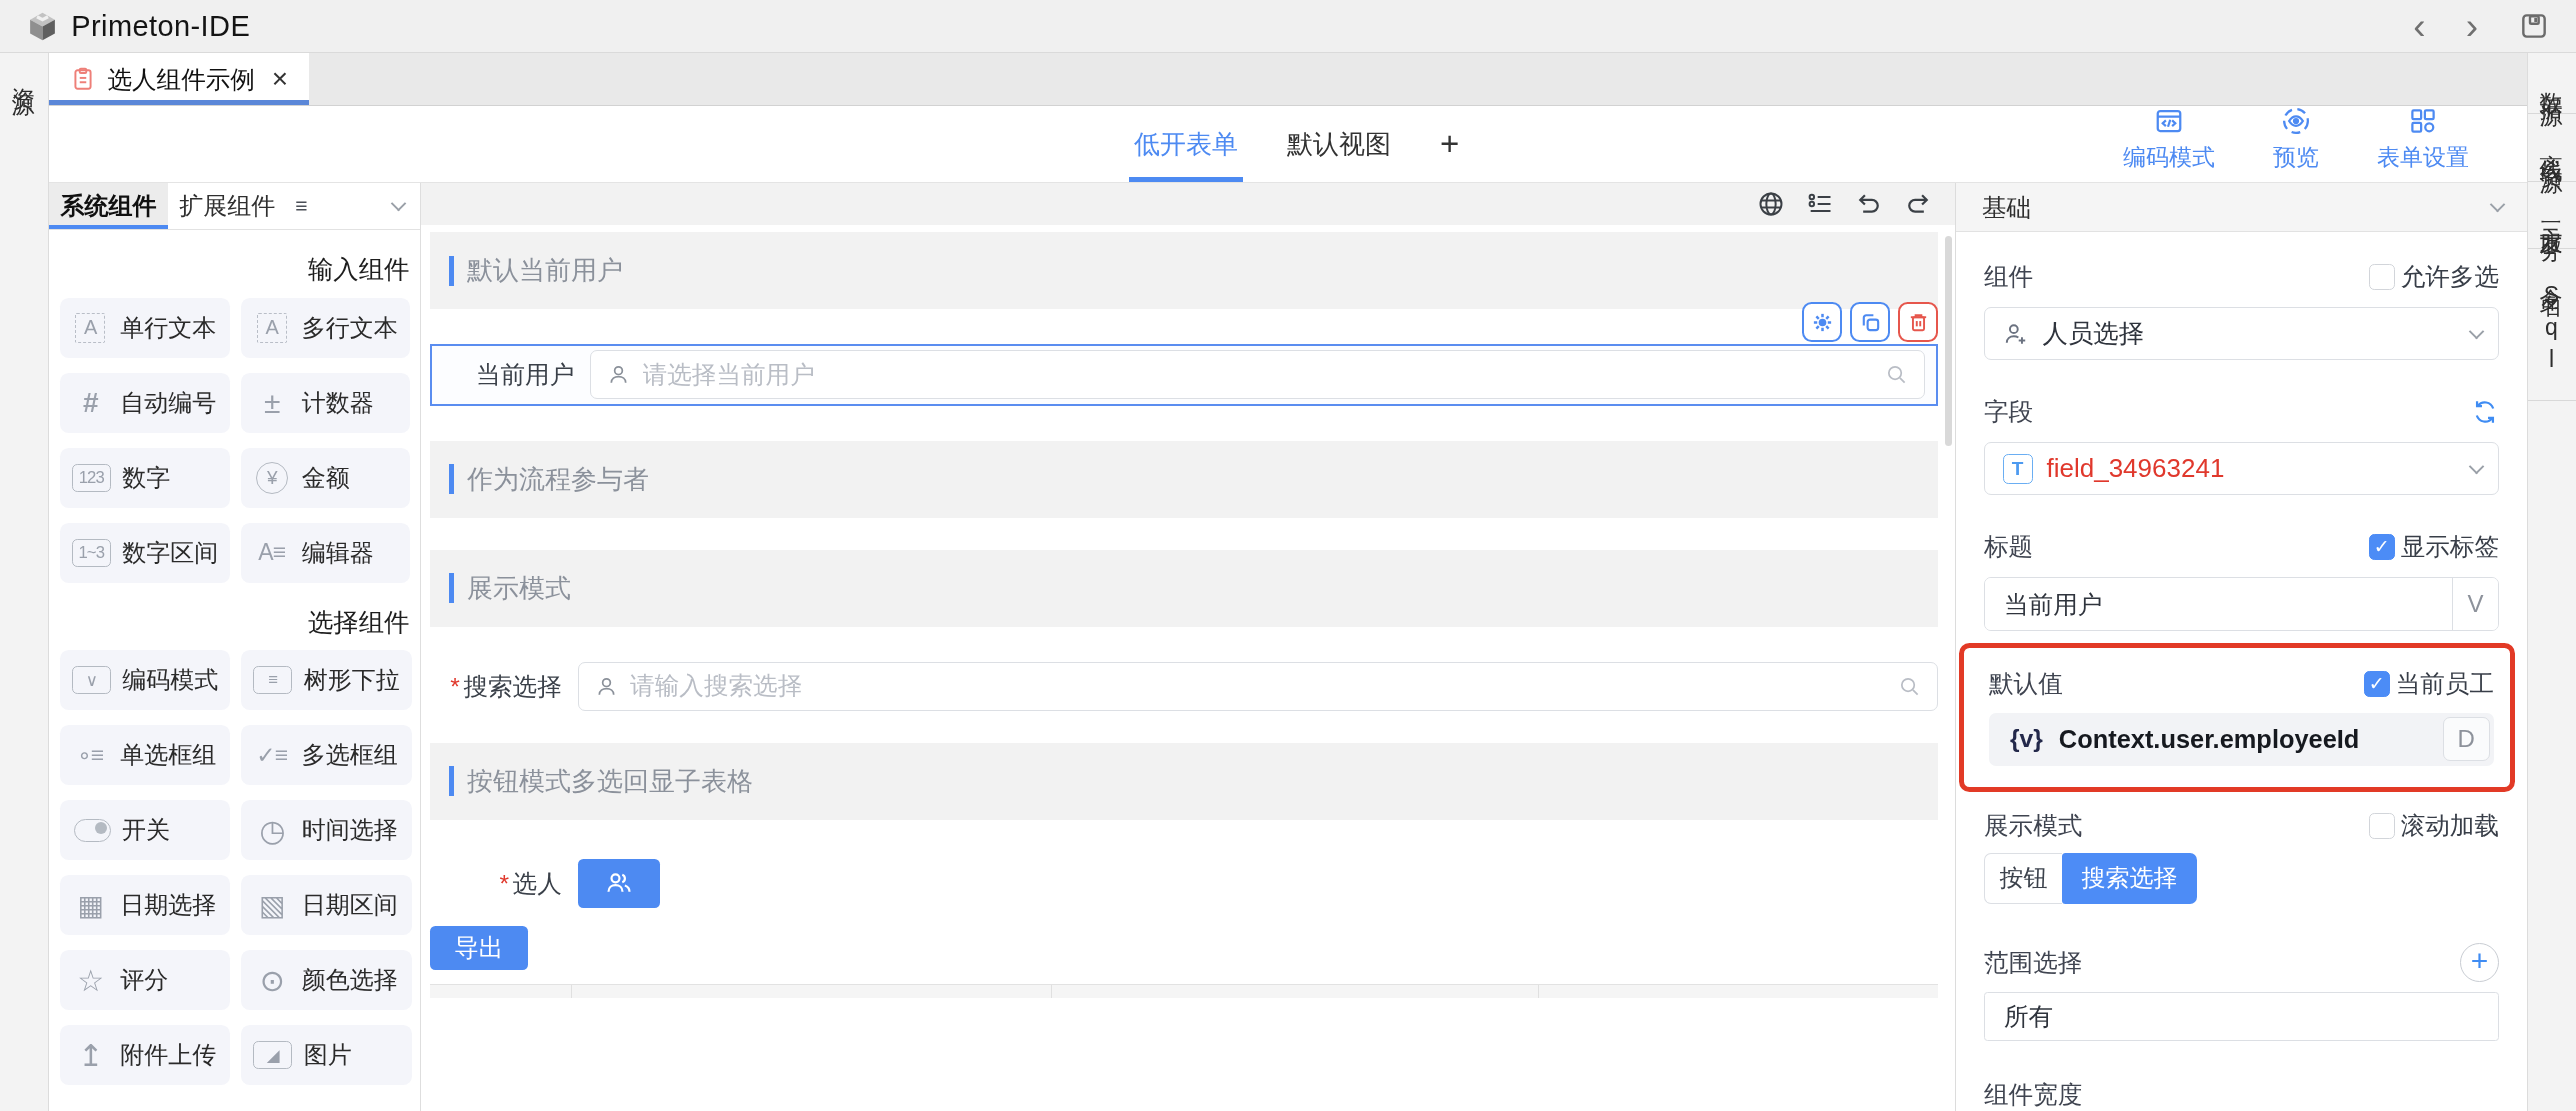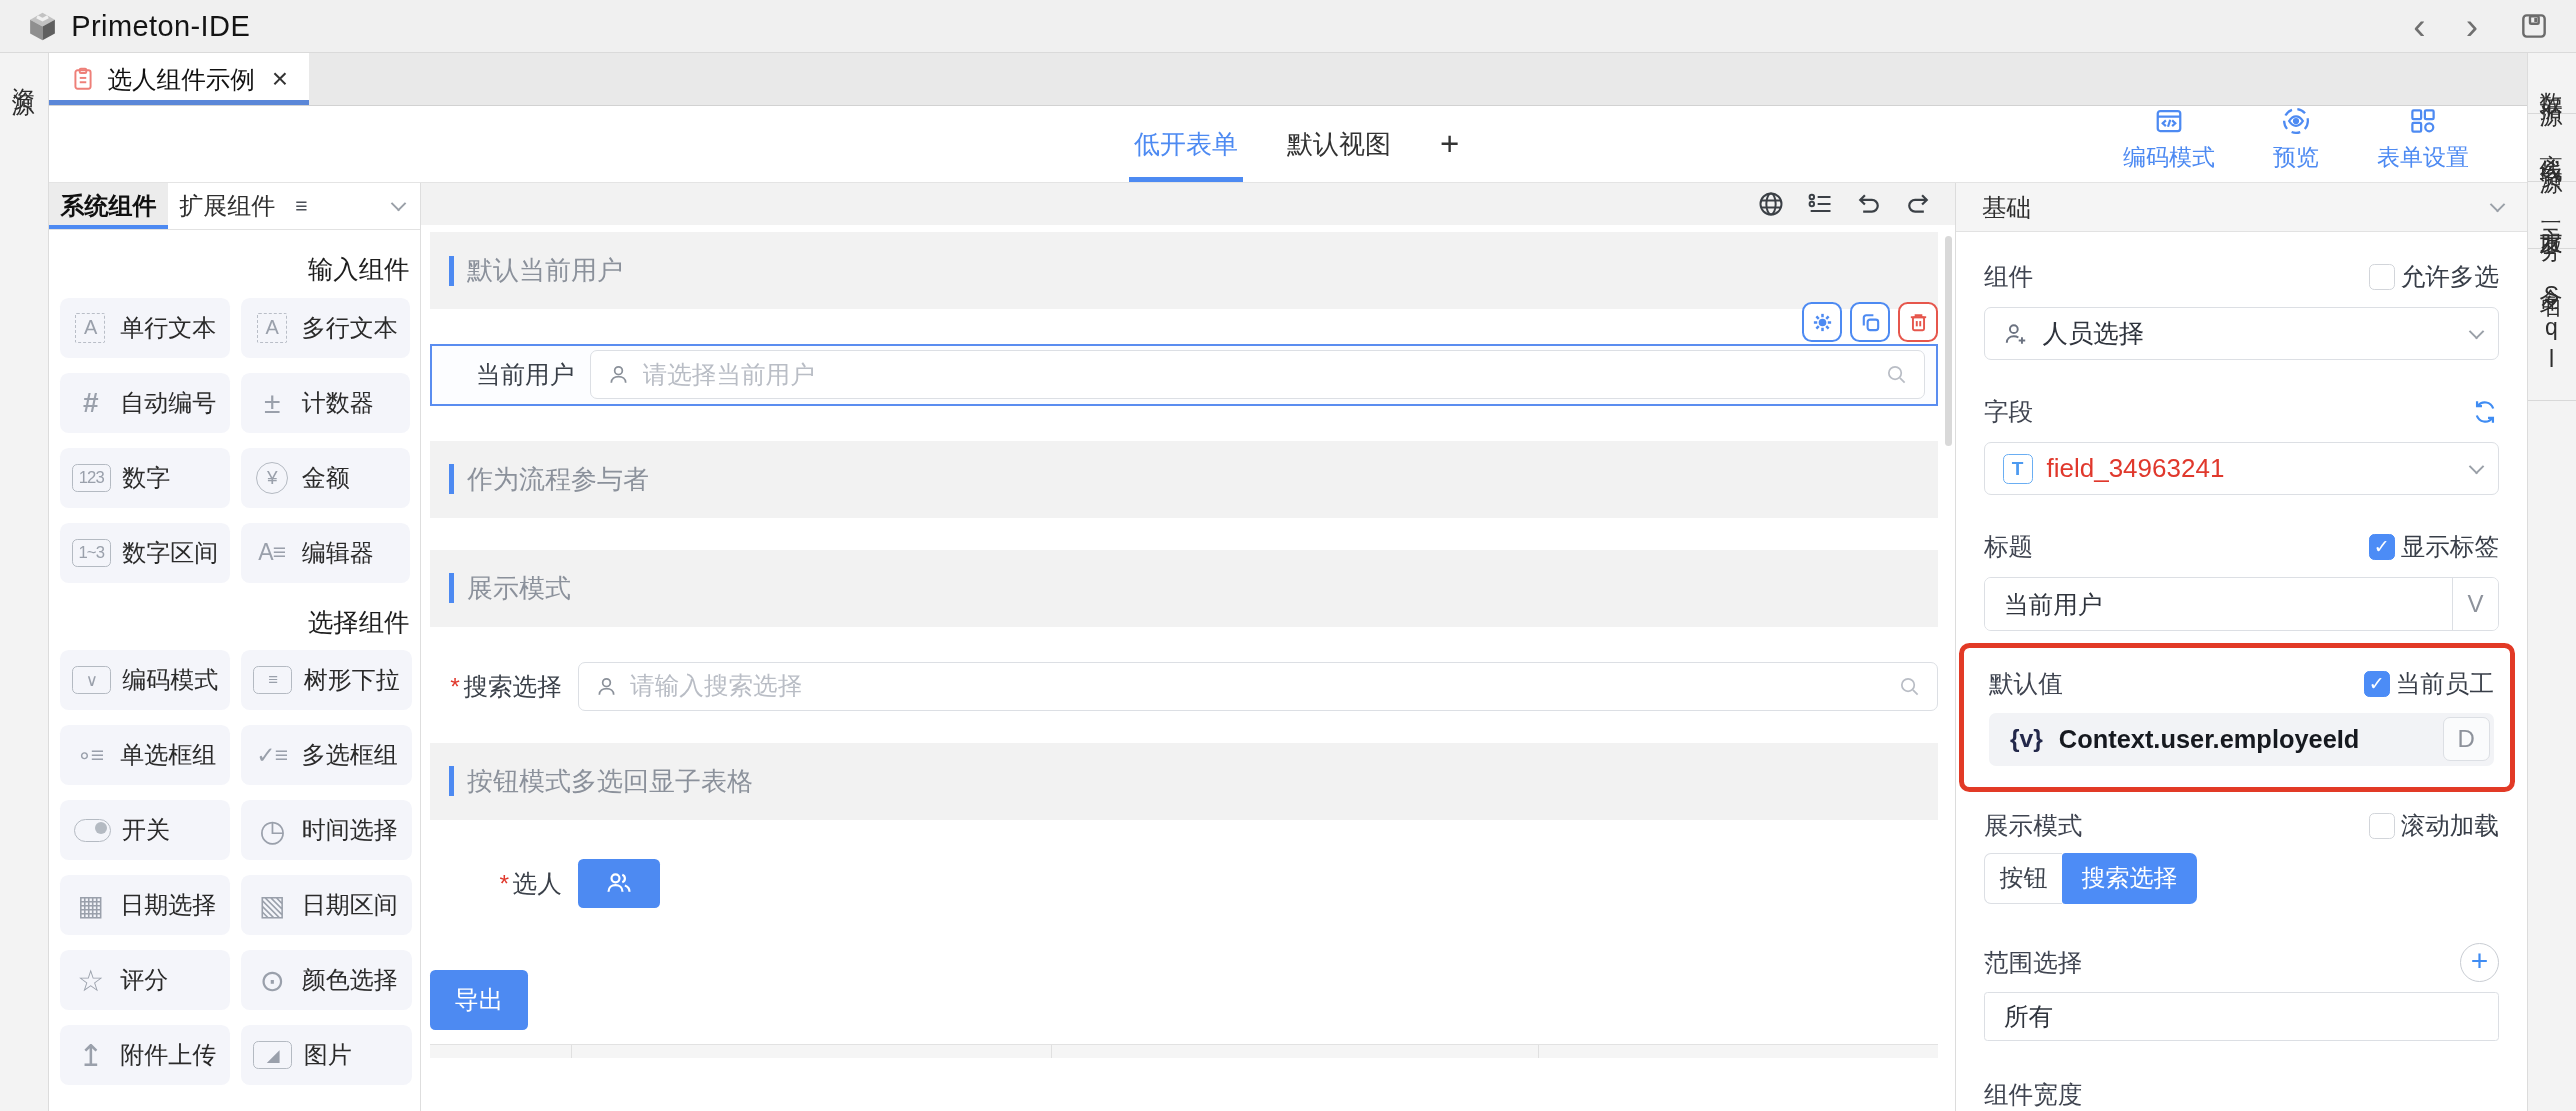--- a/index.html
+++ b/index.html
@@ -81,21 +81,21 @@
   .pinput input { border:none; outline:none; flex:1; font-size:24.6px; color:#30353d; font-family:inherit; background:transparent; }
   .pinput input::placeholder { color:#b9bdc5; }
   .icon-gray { color:#8a9099; flex:none; }
   .icon-faint { color:#b9bdc5; flex:none; margin-left:auto; }
   .sel-wrap { border:2.6px solid #5a8df0; background:#fcfdff; margin-top:35px; padding:4.4px 10.5px; position:relative; }
   .sel-wrap .frow { margin-top:0; }
   .sel-actions { position:absolute; top:-44px; right:-2.6px; display:flex; gap:8px; }
   .sbtn { width:40px; height:40px; border-radius:9.6px; background:#fff; border:2.6px solid #4d8af2; color:#4d8af2; display:flex; align-items:center; justify-content:center; cursor:pointer; }
   .sbtn.danger { border-color:#e6564c; color:#e6564c; }
   .person-btn { width:82px; height:49px; background:#4d8af2; border-radius:5.3px; display:flex; align-items:center; justify-content:center; cursor:pointer; }
-  .export-btn { margin-top:62px; width:98px; height:60px; background:#4d8af2; color:#fff; font-size:24.6px; border:none; border-radius:5.3px; cursor:pointer; font-family:inherit; }
+  .export-btn { margin-top:18px; width:98px; height:44px; background:#4d8af2; color:#fff; font-size:24.6px; border:none; border-radius:5.3px; cursor:pointer; font-family:inherit; }
   .ghost-table { margin-top:14px; height:14px; background:#f5f5f5; border-top:0.9px solid #e2e2e2; display:flex; }
   .ghost-table .gc { border-right:0.9px solid #e0e0e0; }
   .canvas-sb { position:absolute; right:2.6px; top:53px; width:7px; height:210px; background:#d9d9d9; border-radius:3.5px; }
 
   
   .inspector { width:572px; border-left:0.9px solid #dcdcdc; display:flex; flex-direction:column; flex:none; }
   .insp-header { height:49px; background:#f5f5f5; border-bottom:0.9px solid #e2e2e2; display:flex; align-items:center; padding:0 26px; font-size:24.6px; color:#2e2e2e; flex:none; }
   .insp-header .chev { margin-left:auto; }
   .insp-body { flex:1; padding:0 28px; overflow:hidden; }
   .prow-label { display:flex; align-items:center; margin-top:35px; }

